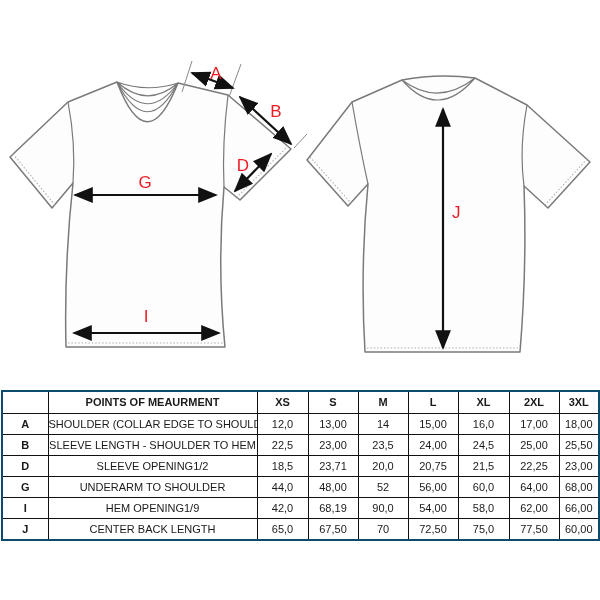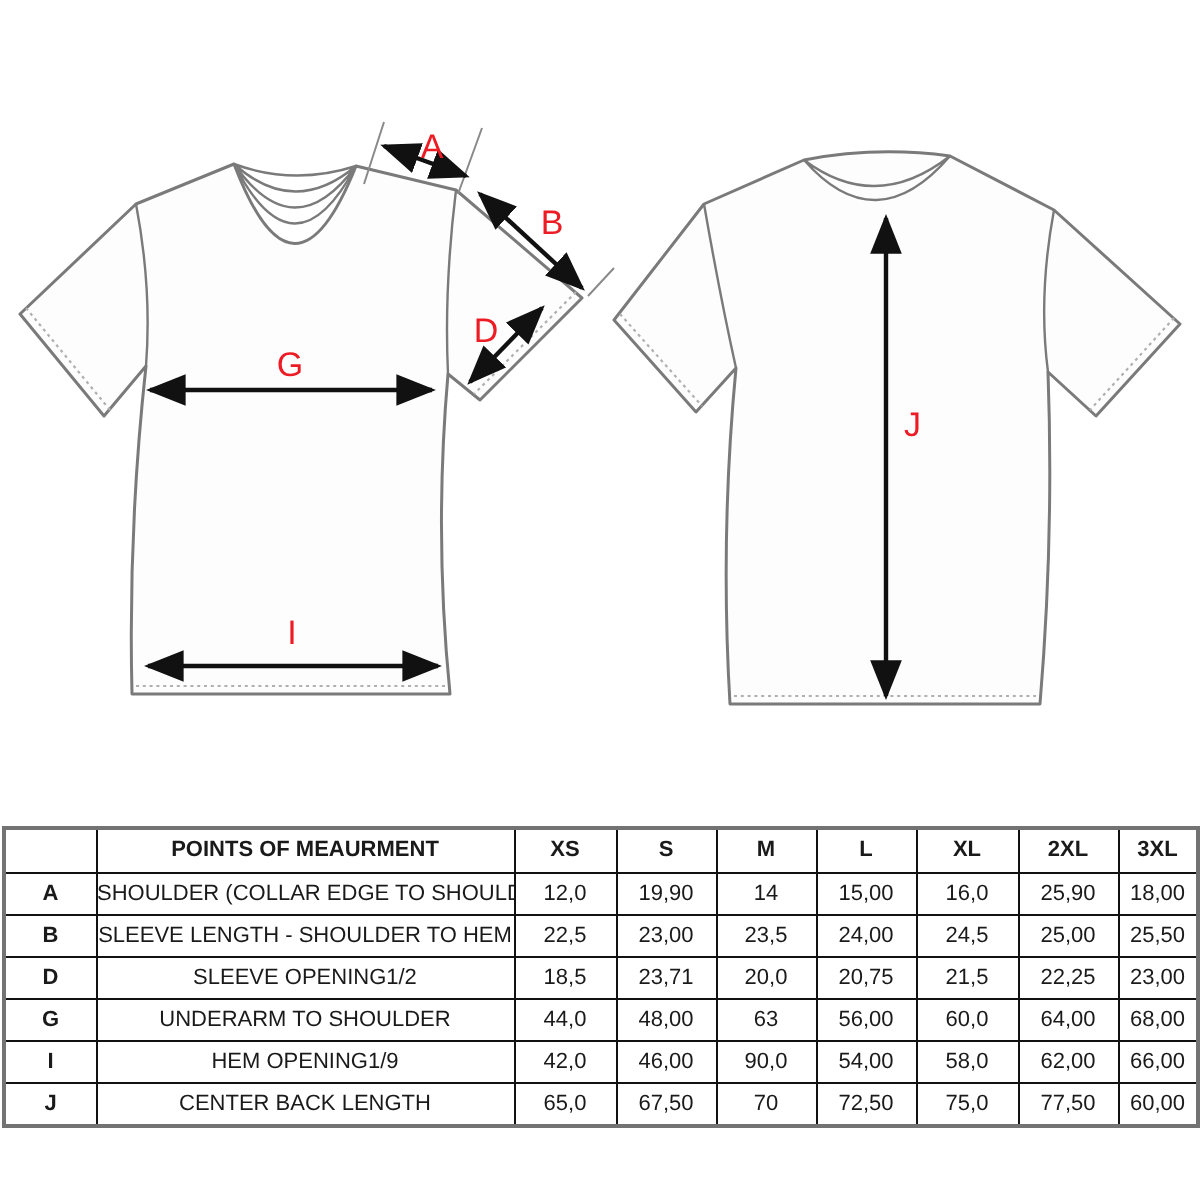--- a/index.html
+++ b/index.html
@@ -2,23 +2,23 @@
 <html><head>
 <meta charset="utf-8">
 <style>
   html,body{margin:0;padding:0;background:#ffffff;}
   .stage{position:relative;width:600px;height:600px;background:#ffffff;overflow:hidden;
          font-family:"Liberation Sans",sans-serif;}
   .diagram{position:absolute;left:0;top:0;width:600px;height:388px;}
   svg text{font-family:"Liberation Sans",sans-serif;}
   .mlabel{font-size:17px;fill:#ed1c24;}
   table.sizechart{
-    position:absolute;left:1px;top:413px;width:597px;
+    position:absolute;left:1px;top:390px;width:597px;
     border-collapse:collapse;table-layout:fixed;
-    border:2px solid #737373;
+    border:2px solid #0c4a6e;
     padding-left:12px;
   }
   table.sizechart th,table.sizechart td{
     border:1.5px solid #111;
     font-size:11px;color:#1a1a1a;
     text-align:center;vertical-align:middle;
     padding:0;height:20px;line-height:20px;
     overflow:hidden;white-space:nowrap;
   }
   table.sizechart thead th{height:21px;line-height:21px;font-weight:bold;}
@@ -98,25 +98,25 @@
         <th>XL</th>
         <th>2XL</th>
         <th>3XL</th>
       </tr>
     </thead>
     <tbody>
       <tr>
         <td class="letter">A</td>
         <td class="desc">SHOULDER (COLLAR EDGE TO SHOULDER EDGE)</td>
         <td>12,0</td>
-        <td>19,90</td>
+        <td>13,00</td>
         <td>14</td>
         <td>15,00</td>
         <td>16,0</td>
-        <td>25,90</td>
+        <td>17,00</td>
         <td>18,00</td>
       </tr>
       <tr>
         <td class="letter">B</td>
         <td class="desc">SLEEVE LENGTH - SHOULDER TO HEM</td>
         <td>22,5</td>
         <td>23,00</td>
         <td>23,5</td>
         <td>24,00</td>
         <td>24,5</td>
@@ -132,31 +132,31 @@
         <td>20,75</td>
         <td>21,5</td>
         <td>22,25</td>
         <td>23,00</td>
       </tr>
       <tr>
         <td class="letter">G</td>
         <td class="desc">UNDERARM TO SHOULDER</td>
         <td>44,0</td>
         <td>48,00</td>
-        <td>63</td>
+        <td>52</td>
         <td>56,00</td>
         <td>60,0</td>
         <td>64,00</td>
         <td>68,00</td>
       </tr>
       <tr>
         <td class="letter">I</td>
         <td class="desc">HEM OPENING1/9</td>
         <td>42,0</td>
-        <td>46,00</td>
+        <td>68,19</td>
         <td>90,0</td>
         <td>54,00</td>
         <td>58,0</td>
         <td>62,00</td>
         <td>66,00</td>
       </tr>
       <tr>
         <td class="letter">J</td>
         <td class="desc">CENTER BACK LENGTH</td>
         <td>65,0</td>

